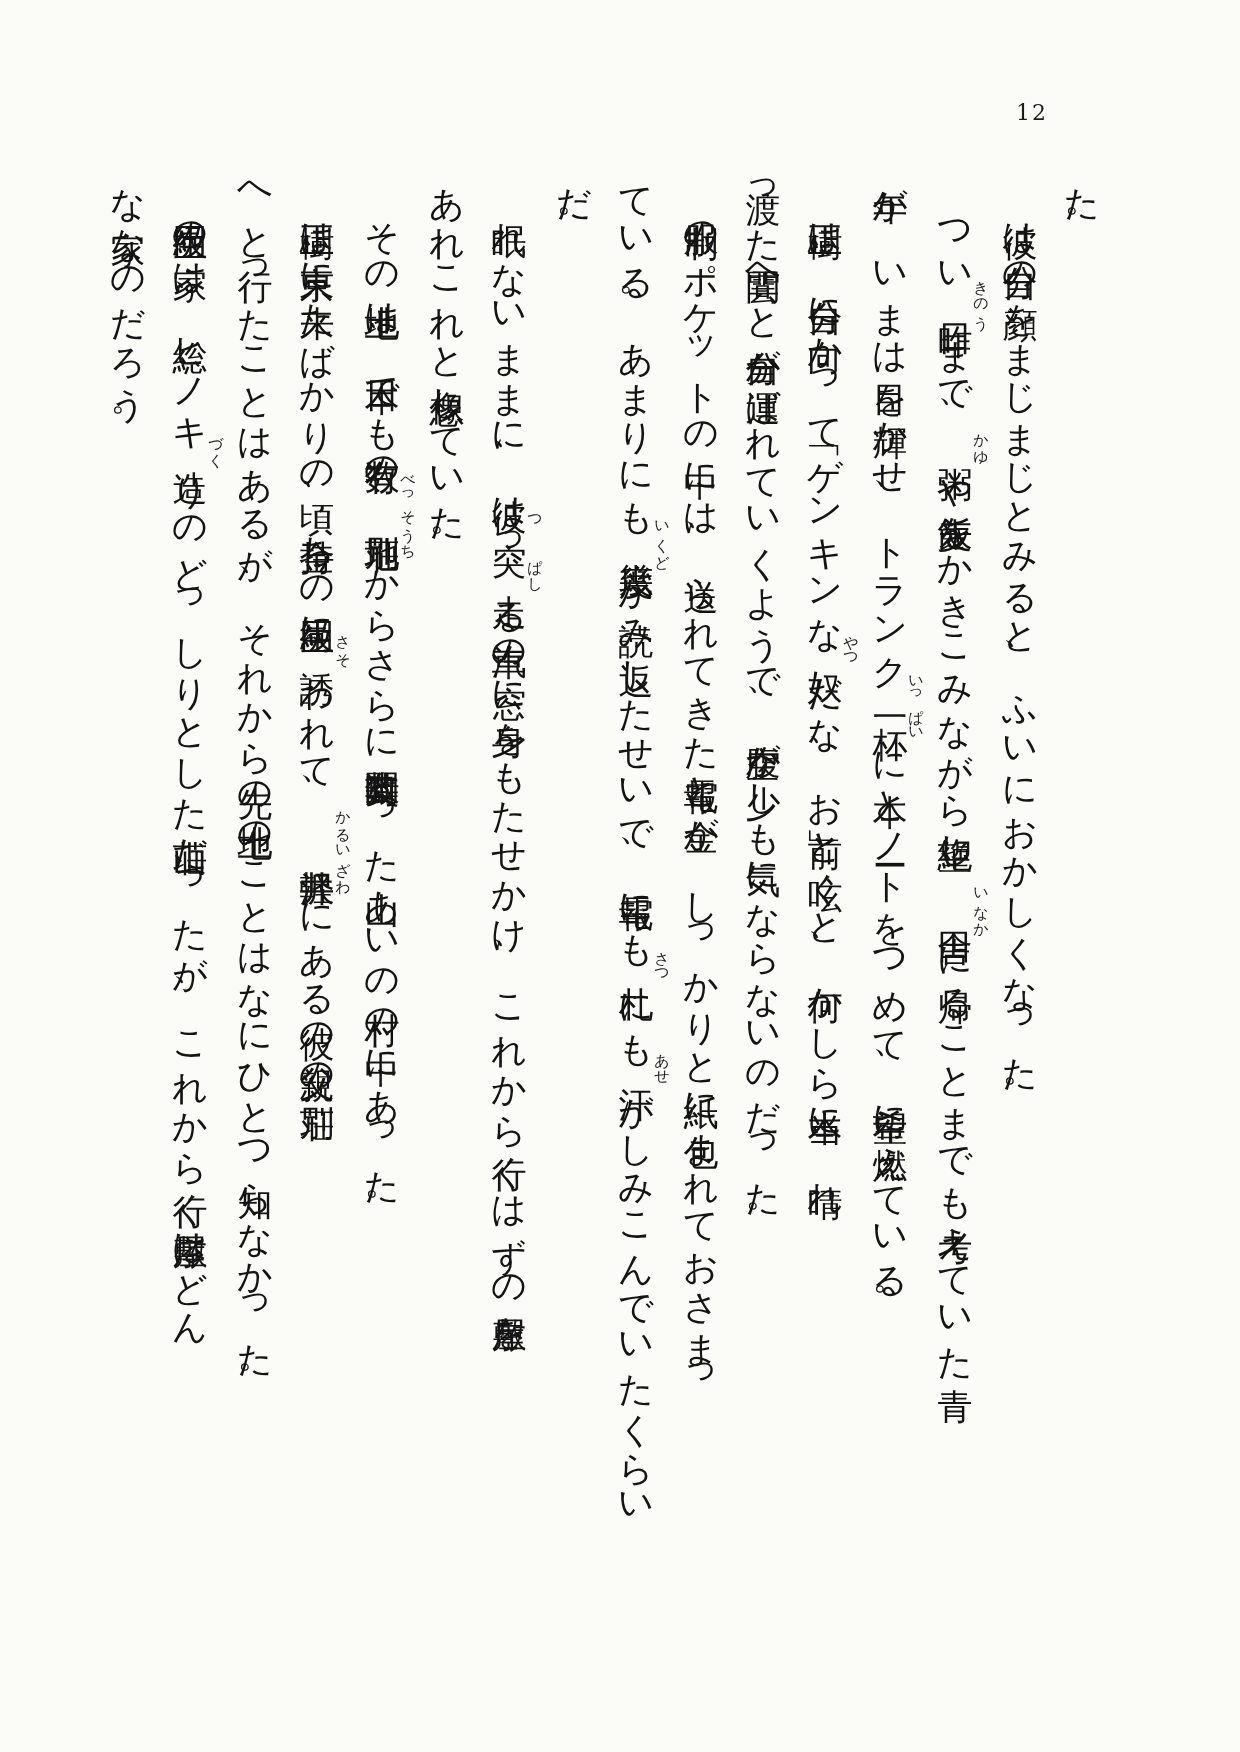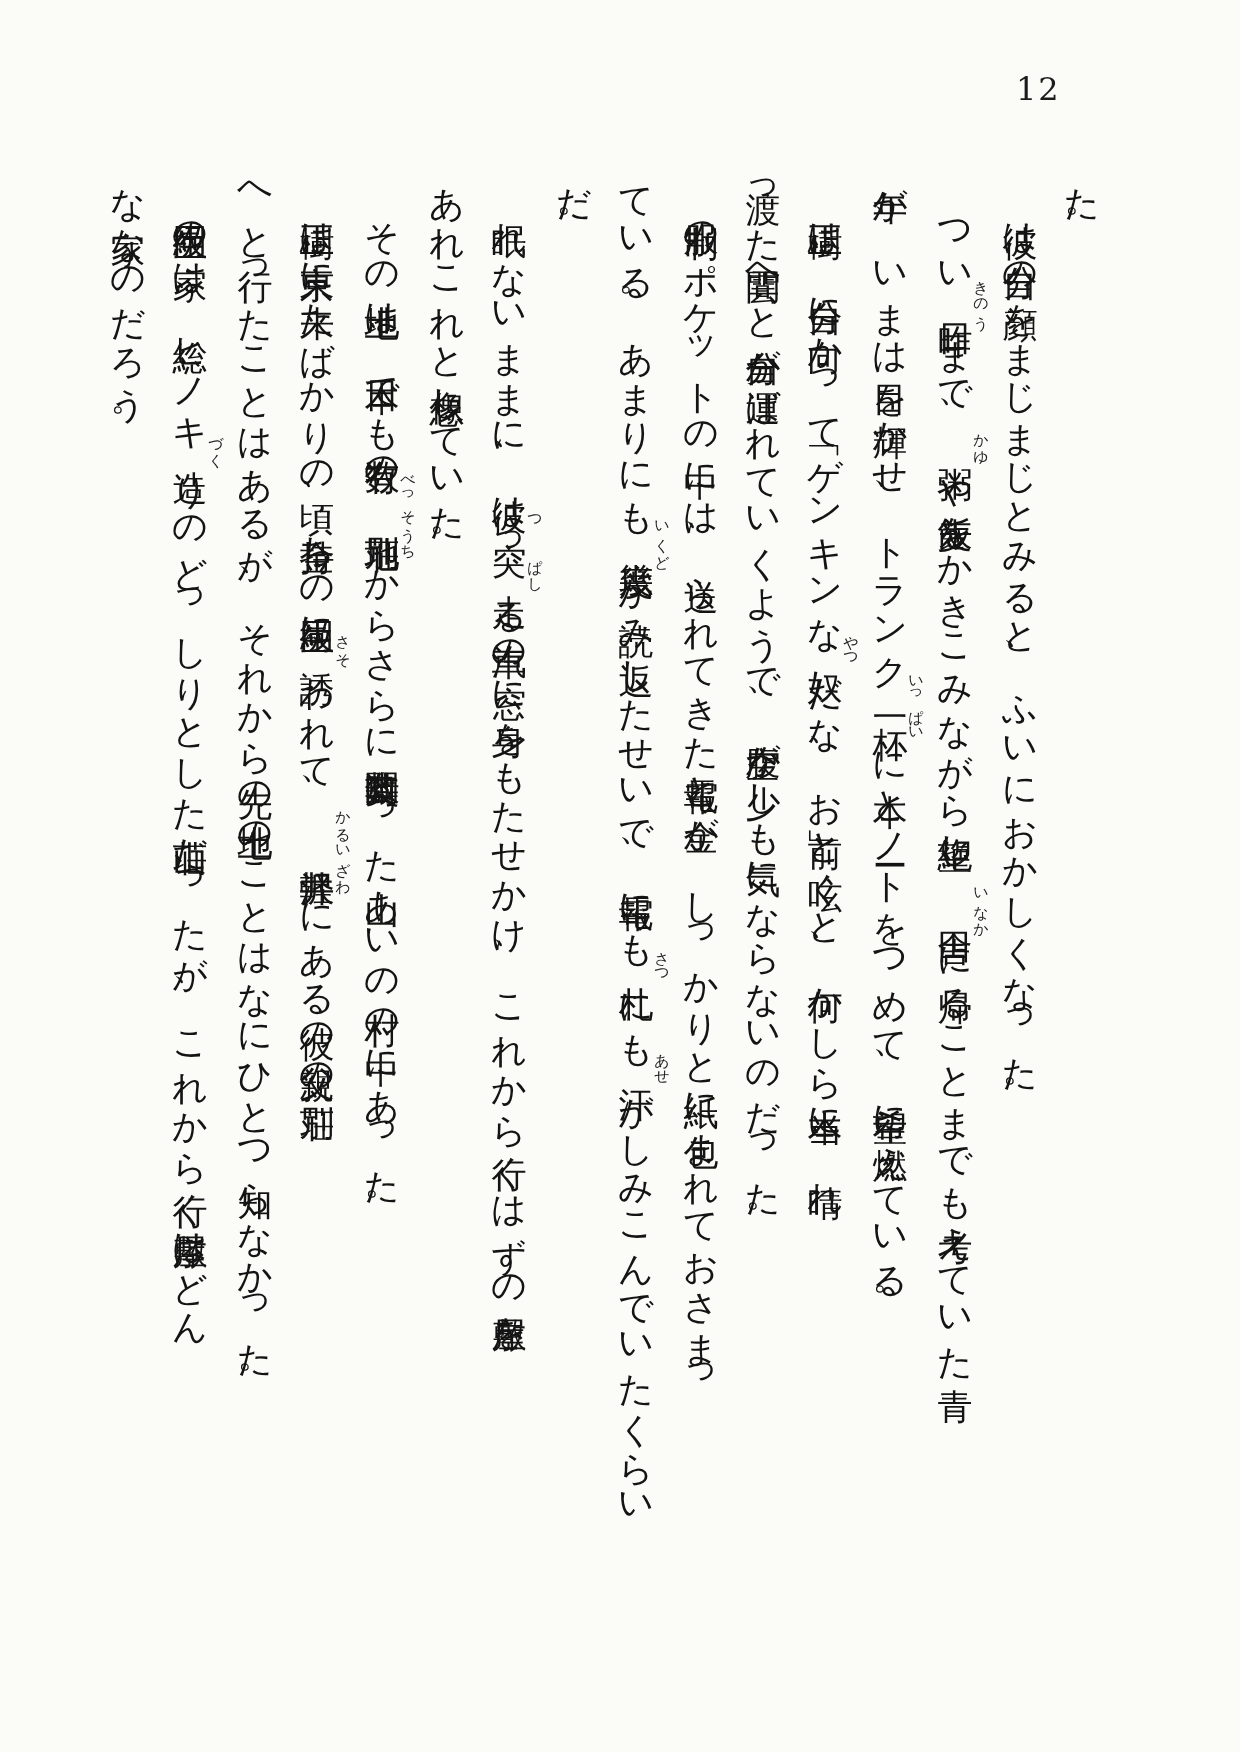--- a/index.html
+++ b/index.html
@@ -10,23 +10,23 @@
   .page {
     position: relative;
     width: 1240px;
     height: 1752px;
     background: #fbfbf8;
     overflow: hidden;
     font-family: "DejaVu Serif", "Liberation Serif", serif;
   }
   .page-number {
     position: absolute;
-    top: 70px;
+    top: 100px;
     left: 1016px;
-    font-size: 32px;
+    font-size: 22px;
     color: #1b1b1b;
     letter-spacing: 2px;
   }
   .text-block {
     position: absolute;
     top: 163px;
     right: 127px;
     height: 1414px;
     writing-mode: vertical-rl;
     text-orientation: mixed;

